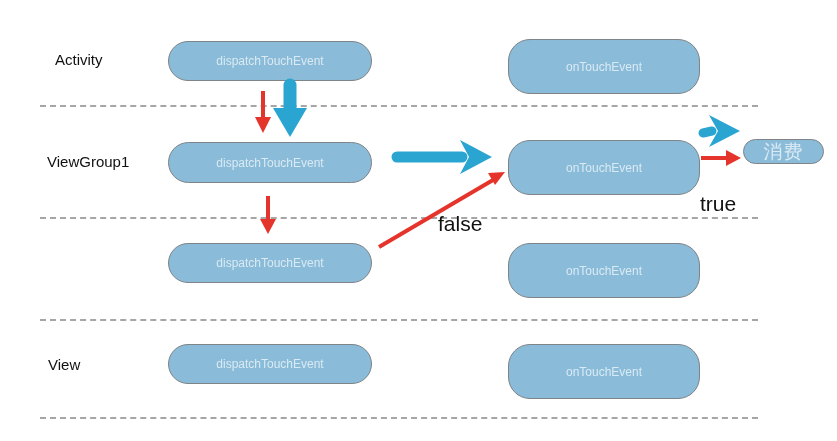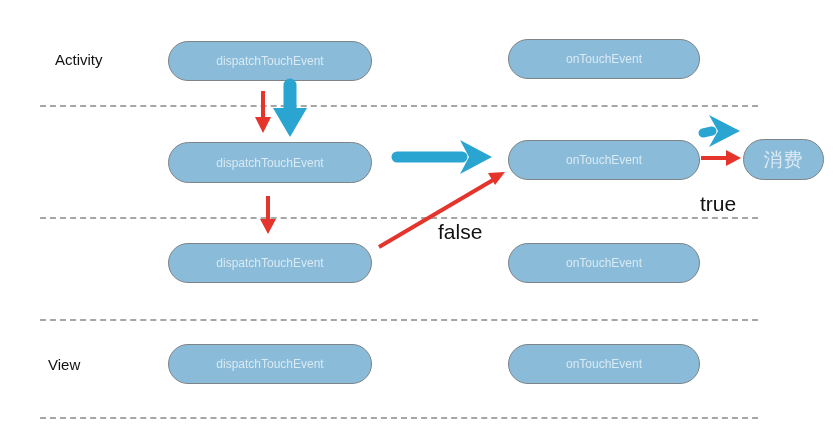--- a/index.html
+++ b/index.html
@@ -48,24 +48,24 @@
     border-radius: 22px;
     color: var(--pill-text);
     font-size: 12px;
     display: flex;
     align-items: center;
     justify-content: center;
     white-space: nowrap;
   }
 
   .pill-dispatch { left: 168px; width: 204px; height: 40px; }
-  .pill-ontouch  { left: 508px; width: 192px; height: 40px; }
+  .pill-ontouch  { left: 508px; width: 192px; height: 55px; }
 
   .pill-consume {
-    left: 743px; top: 139px; width: 81px; height: 41px;
+    left: 743px; top: 139px; width: 81px; height: 25px;
     font-size: 19px;
     letter-spacing: 1px;
   }
 
   .annotation {
     position: absolute;
     font-size: 21px;
     color: var(--label-text);
     white-space: nowrap;
   }
@@ -86,35 +86,36 @@
 <body>
 
 <div class="canvas">
 
   <div class="row-divider" style="top:105px"></div>
   <div class="row-divider" style="top:217px"></div>
   <div class="row-divider" style="top:319px"></div>
   <div class="row-divider" style="top:417px"></div>
 
   <div class="row-label" style="left:55px; top:51px">Activity</div>
+  <div class="row-label" style="left:47px; top:153px">ViewGroup1</div>
   <div class="row-label" style="left:48px; top:356px">View</div>
 
   <div class="pill pill-dispatch" style="top:41px">dispatchTouchEvent</div>
   <div class="pill pill-dispatch" style="top:142px; height:41px">dispatchTouchEvent</div>
   <div class="pill pill-dispatch" style="top:243px">dispatchTouchEvent</div>
   <div class="pill pill-dispatch" style="top:344px">dispatchTouchEvent</div>
 
   <div class="pill pill-ontouch" style="top:39px">onTouchEvent</div>
   <div class="pill pill-ontouch" style="top:140px">onTouchEvent</div>
   <div class="pill pill-ontouch" style="top:243px">onTouchEvent</div>
   <div class="pill pill-ontouch" style="top:344px">onTouchEvent</div>
 
   <div class="pill pill-consume">消费</div>
 
-  <div class="annotation" style="left:438px; top:220px">false</div>
+  <div class="annotation" style="left:438px; top:212px">false</div>
   <div class="annotation" style="left:700px; top:192px">true</div>
 
   <svg class="arrow-layer" viewBox="0 0 837 441">
 
     <g>
       <line class="stroke-red" x1="263" y1="91" x2="263" y2="119" stroke-width="4"></line>
       <polygon class="fill-red" points="255,117 271,117 263,133"></polygon>
     </g>
 
     <g>

